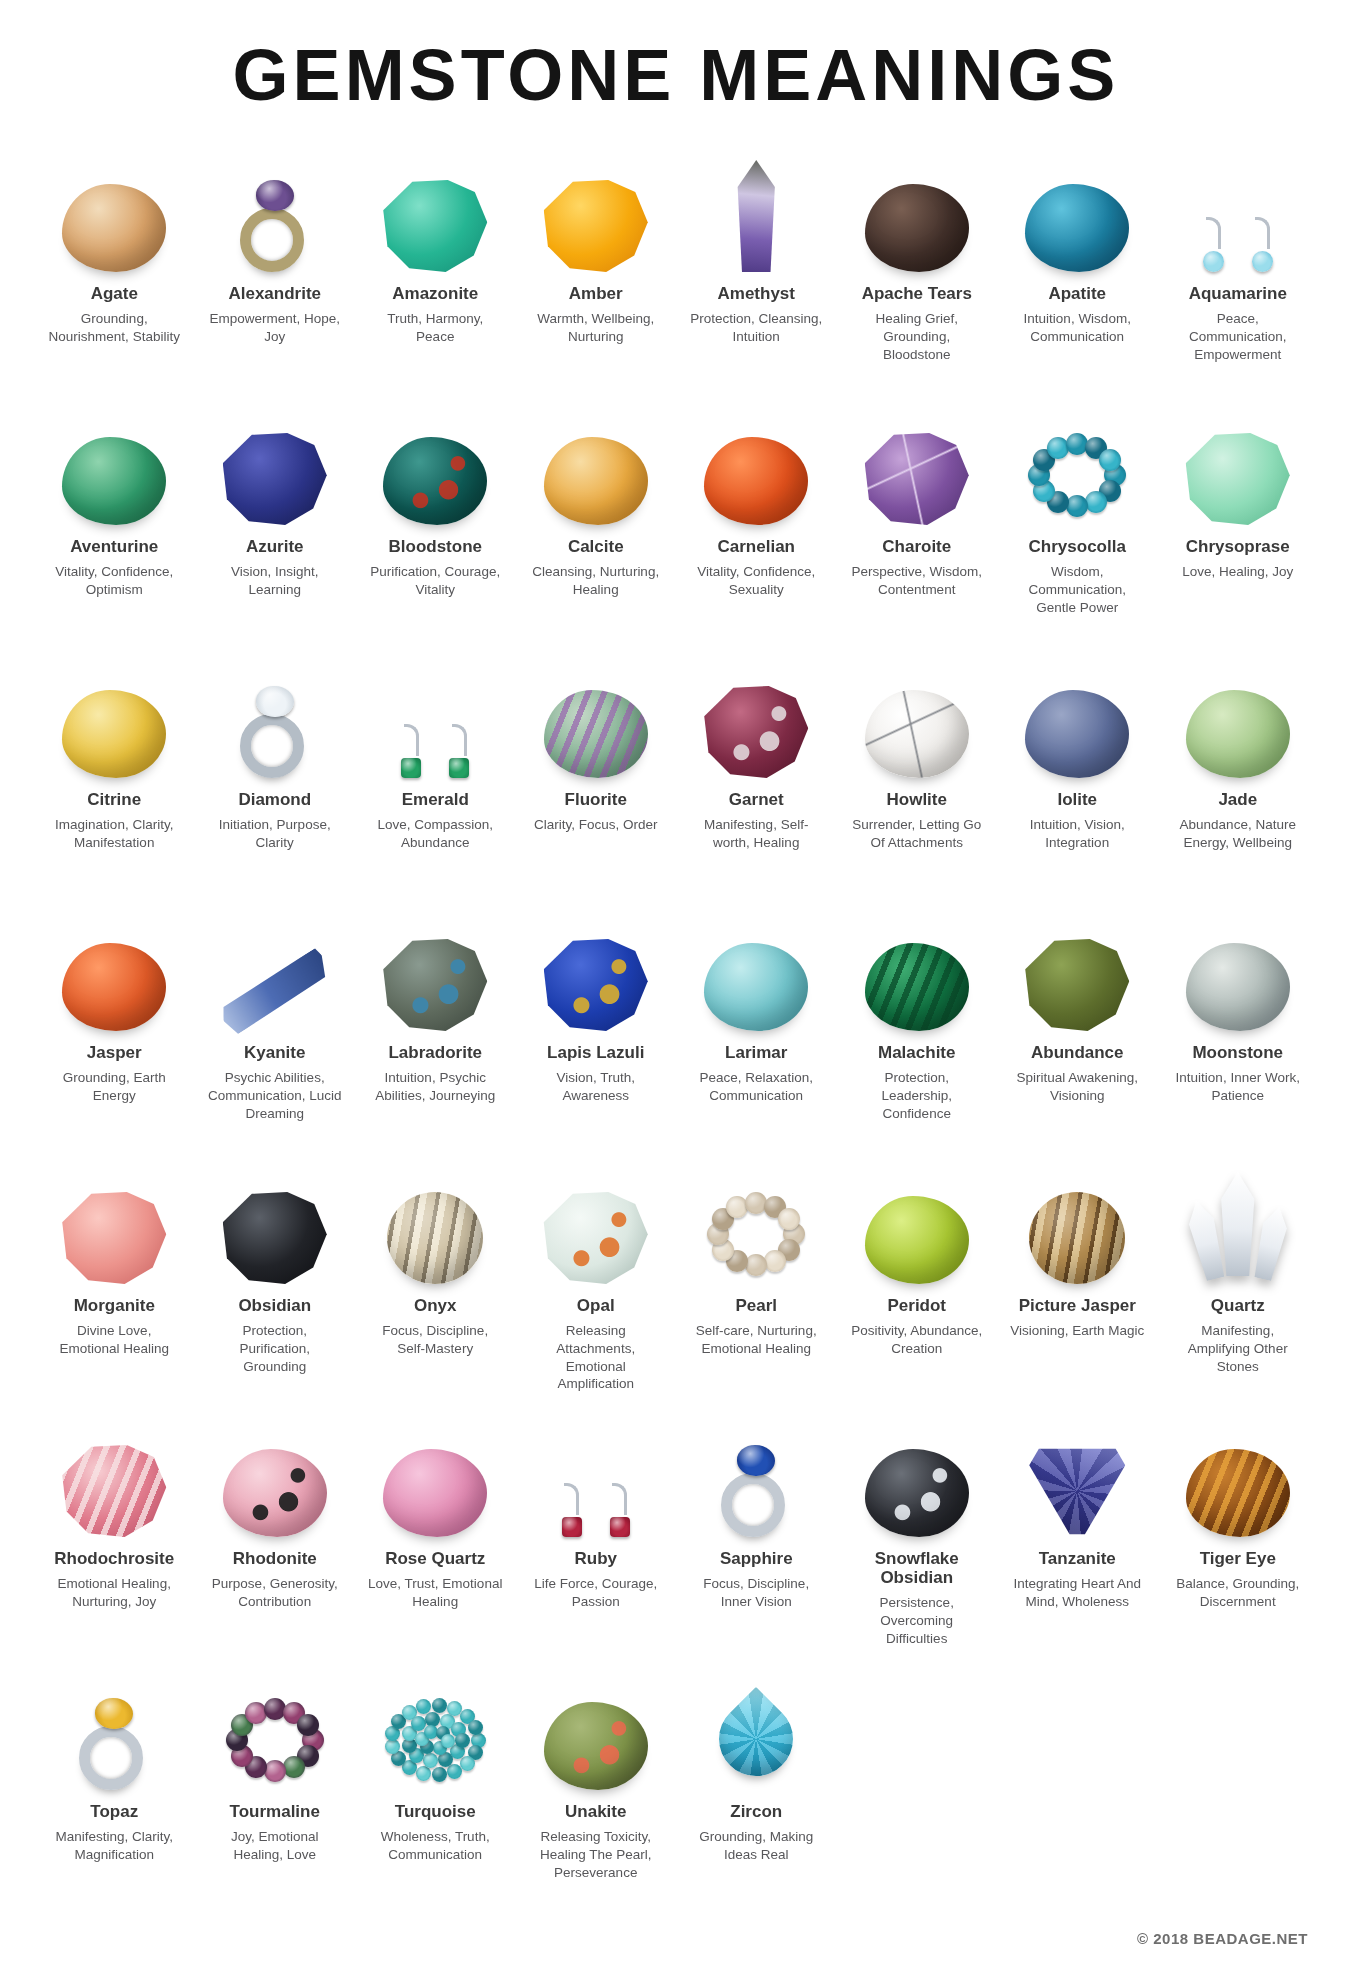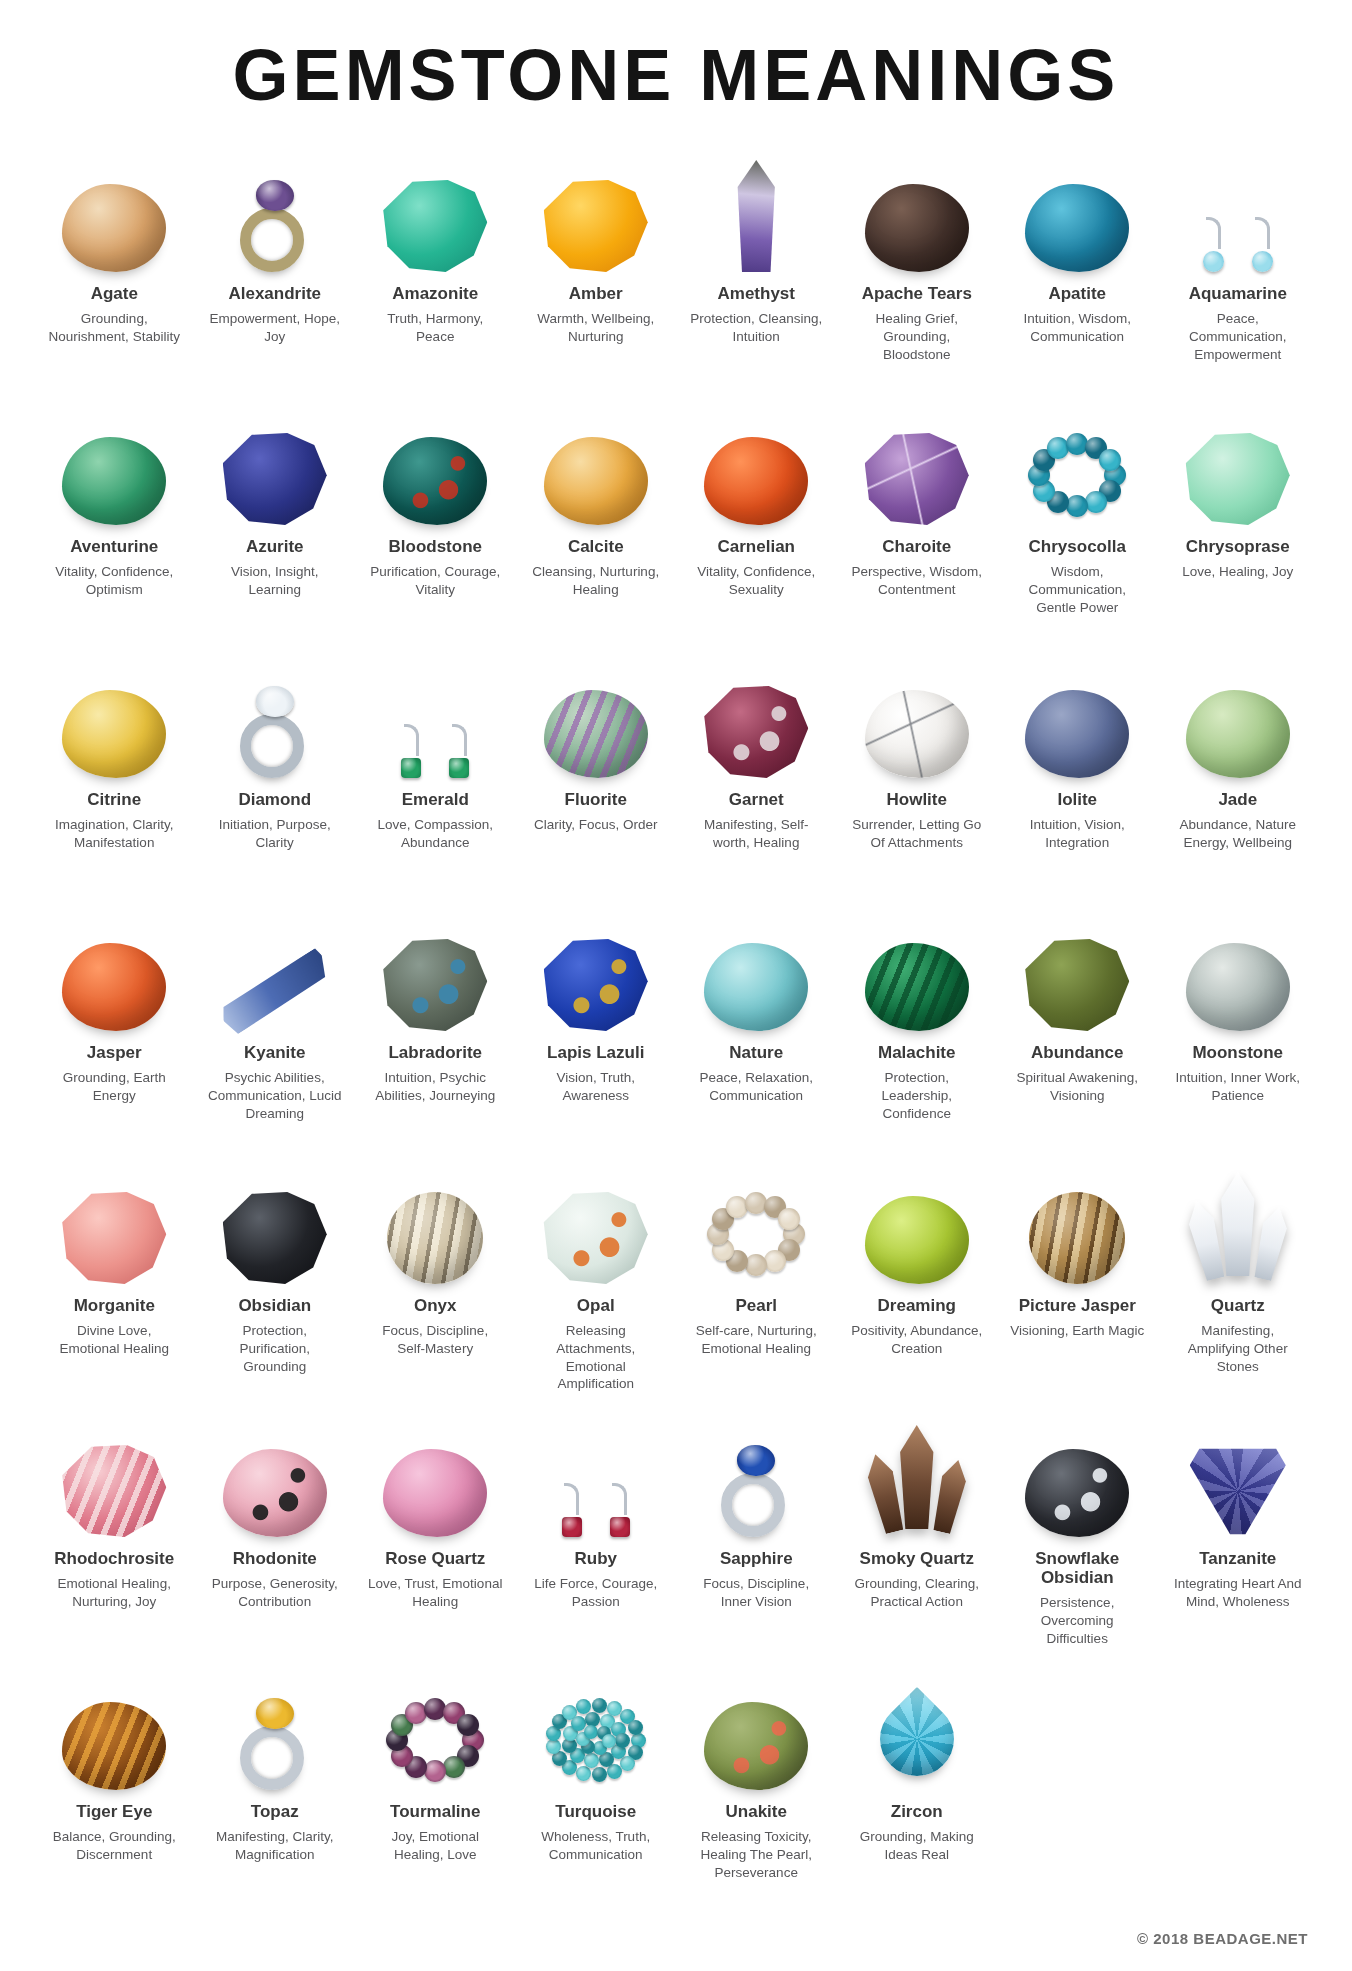--- a/index.html
+++ b/index.html
@@ -356,21 +356,21 @@
           <div class="rough" style="background: radial-gradient(circle at 63% 60%, rgb(200, 164, 60) 0px, rgb(200, 164, 60) 11%, transparent 12%), radial-gradient(circle at 36% 72%, rgb(200, 164, 60) 0px, rgb(200, 164, 60) 8%, transparent 9%), radial-gradient(circle at 72% 30%, rgb(200, 164, 60) 0px, rgb(200, 164, 60) 7%, transparent 8%), radial-gradient(circle at 35% 28%, rgb(74, 106, 216) 0%, rgb(28, 61, 174) 52%, rgb(14, 34, 112) 100%);"></div>
         </div>
     <div class="gem-name">Lapis Lazuli</div>
     <div class="gem-meaning">Vision, Truth, Awareness</div>
   </div>
 
   <div class="card">
     <div class="stone-wrap">
           <div class="tumbled" style="background: radial-gradient(circle at 35% 28%, rgb(195, 236, 238) 0%, rgb(114, 197, 204) 52%, rgb(63, 152, 163) 100%);"></div>
         </div>
-    <div class="gem-name">Nature</div>
+    <div class="gem-name">Larimar</div>
     <div class="gem-meaning">Peace, Relaxation, Communication</div>
   </div>
 
   <div class="card">
     <div class="stone-wrap">
           <div class="tumbled" style="background: repeating-linear-gradient(112deg, transparent 0px, transparent 9px, rgba(10, 79, 44, 0.8) 9px, rgba(10, 79, 44, 0.8) 15px), radial-gradient(circle at 35% 28%, rgb(63, 174, 115) 0%, rgb(15, 112, 64) 52%, rgb(6, 63, 35) 100%);"></div>
         </div>
     <div class="gem-name">Malachite</div>
     <div class="gem-meaning">Protection, Leadership, Confidence</div>
   </div>
@@ -441,21 +441,21 @@
           </div>
         </div>
     <div class="gem-name">Pearl</div>
     <div class="gem-meaning">Self-care, Nurturing, Emotional Healing</div>
   </div>
 
   <div class="card">
     <div class="stone-wrap">
           <div class="tumbled" style="background: radial-gradient(circle at 35% 28%, rgb(220, 239, 134) 0%, rgb(169, 200, 50) 52%, rgb(125, 156, 21) 100%);"></div>
         </div>
-    <div class="gem-name">Dreaming</div>
+    <div class="gem-name">Peridot</div>
     <div class="gem-meaning">Positivity, Abundance, Creation</div>
   </div>
 
   <div class="card">
     <div class="stone-wrap">
           <div class="sphere" style="background: radial-gradient(circle at 35% 28%, rgba(255, 255, 255, 0.333), transparent 45%), repeating-linear-gradient(100deg, rgb(181, 141, 80) 0px, rgb(181, 141, 80) 9px, rgb(110, 78, 38) 9px, rgb(110, 78, 38) 13px, rgb(220, 193, 142) 13px, rgb(220, 193, 142) 20px);"></div>
         </div>
     <div class="gem-name">Picture Jasper</div>
     <div class="gem-meaning">Visioning, Earth Magic</div>
   </div>
@@ -517,31 +517,20 @@
     <div class="stone-wrap">
           <div class="ring">
             <div class="band" style="border-color: rgb(195, 202, 210);"></div>
             <div class="gem" style="background: radial-gradient(circle at 35% 28%, rgba(255, 255, 255, 0.65), transparent 42%), radial-gradient(circle at 50% 58%, rgb(33, 80, 180) 42%, rgb(16, 42, 115) 100%);"></div>
           </div>
         </div>
     <div class="gem-name">Sapphire</div>
     <div class="gem-meaning">Focus, Discipline, Inner Vision</div>
   </div>
 
-  <div class="card">
-    <div class="stone-wrap">
-          <div class="cluster">
-            <div class="shard" style="left: 4px; top: 28px; width: 40px; height: 80px; transform: rotate(-14deg); background: linear-gradient(182deg, rgb(176, 132, 99) 0%, rgb(110, 74, 52) 55%, rgb(63, 38, 23) 100%);"></div>
-            <div class="shard" style="right: 4px; top: 34px; width: 38px; height: 74px; transform: rotate(13deg); background: linear-gradient(182deg, rgb(176, 132, 99) 0%, rgb(110, 74, 52) 55%, rgb(63, 38, 23) 100%);"></div>
-            <div class="shard" style="left: 30px; top: 0px; width: 52px; height: 104px; background: linear-gradient(182deg, rgb(176, 132, 99) 0%, rgb(110, 74, 52) 55%, rgb(63, 38, 23) 100%);"></div>
-          </div>
-        </div>
-    <div class="gem-name">Smoky Quartz</div>
-    <div class="gem-meaning">Grounding, Clearing, Practical Action</div>
-  </div>
 
   <div class="card">
     <div class="stone-wrap">
           <div class="tumbled" style="background: radial-gradient(circle at 63% 60%, rgb(217, 221, 226) 0px, rgb(217, 221, 226) 11%, transparent 12%), radial-gradient(circle at 36% 72%, rgb(217, 221, 226) 0px, rgb(217, 221, 226) 8%, transparent 9%), radial-gradient(circle at 72% 30%, rgb(217, 221, 226) 0px, rgb(217, 221, 226) 7%, transparent 8%), radial-gradient(circle at 35% 28%, rgb(107, 112, 120) 0%, rgb(43, 45, 51) 52%, rgb(20, 21, 25) 100%);"></div>
         </div>
     <div class="gem-name">Snowflake Obsidian</div>
     <div class="gem-meaning">Persistence, Overcoming Difficulties</div>
   </div>
 
 

